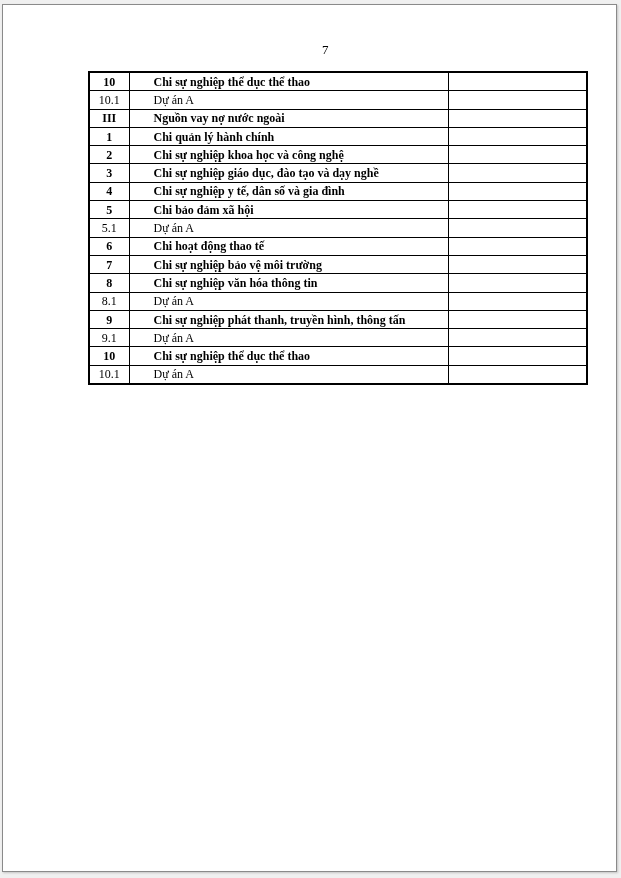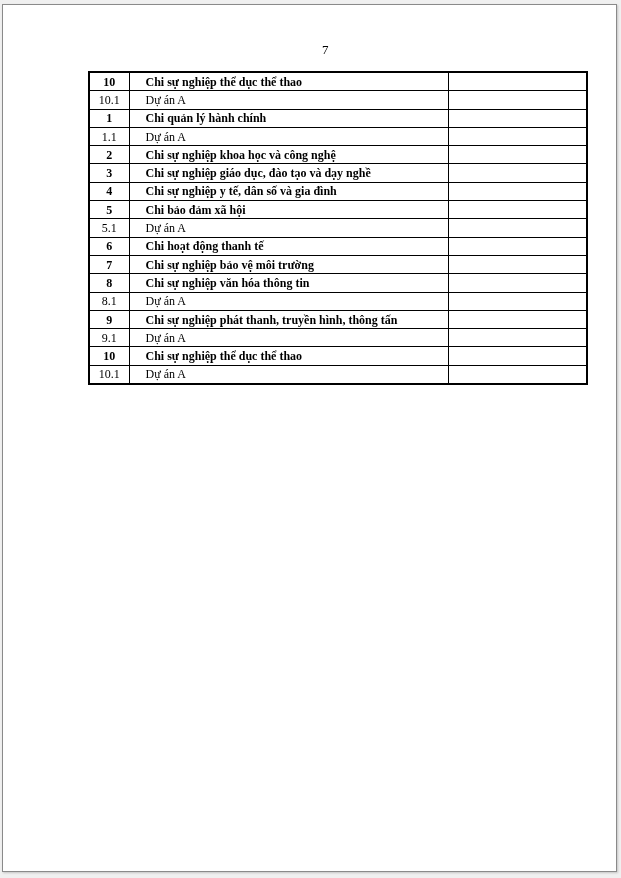--- a/index.html
+++ b/index.html
@@ -56,21 +56,21 @@
     vertical-align: middle;
     overflow: hidden;
     white-space: nowrap;
   }
   table.doc-table td.no {
     text-align: center;
     padding: 0 2px;
   }
   table.doc-table td.label {
     text-align: left;
-    padding-left: 16px;
+    padding-left: 24px;
   }
   table.doc-table tr.bold td.no,
   table.doc-table tr.bold td.label {
     font-weight: bold;
   }
 </style>
 </head>
 <body>
 
 <div class="canvas">
@@ -89,27 +89,27 @@
             <td class="no">10</td>
             <td class="label">Chi sự nghiệp thể dục thể thao</td>
             <td class="value"></td>
           </tr>
           <tr>
             <td class="no">10.1</td>
             <td class="label">Dự án A</td>
             <td class="value"></td>
           </tr>
           <tr class="bold">
+            <td class="no">III</td>
+            <td class="label">Nguồn vay nợ nước ngoài</td>
+            <td class="value"></td>
+          </tr>
+          <tr class="bold">
             <td class="no">1</td>
             <td class="label">Chi quản lý hành chính</td>
-            <td class="value"></td>
-          </tr>
-          <tr>
-            <td class="no">1.1</td>
-            <td class="label">Dự án A</td>
             <td class="value"></td>
           </tr>
           <tr class="bold">
             <td class="no">2</td>
             <td class="label">Chi sự nghiệp khoa học và công nghệ</td>
             <td class="value"></td>
           </tr>
           <tr class="bold">
             <td class="no">3</td>
             <td class="label">Chi sự nghiệp giáo dục, đào tạo và dạy nghề</td>
@@ -125,21 +125,21 @@
             <td class="label">Chi bảo đảm xã hội</td>
             <td class="value"></td>
           </tr>
           <tr>
             <td class="no">5.1</td>
             <td class="label">Dự án A</td>
             <td class="value"></td>
           </tr>
           <tr class="bold">
             <td class="no">6</td>
-            <td class="label">Chi hoạt động thanh tế</td>
+            <td class="label">Chi hoạt động thao tế</td>
             <td class="value"></td>
           </tr>
           <tr class="bold">
             <td class="no">7</td>
             <td class="label">Chi sự nghiệp bảo vệ môi trường</td>
             <td class="value"></td>
           </tr>
           <tr class="bold">
             <td class="no">8</td>
             <td class="label">Chi sự nghiệp văn hóa thông tin</td>

